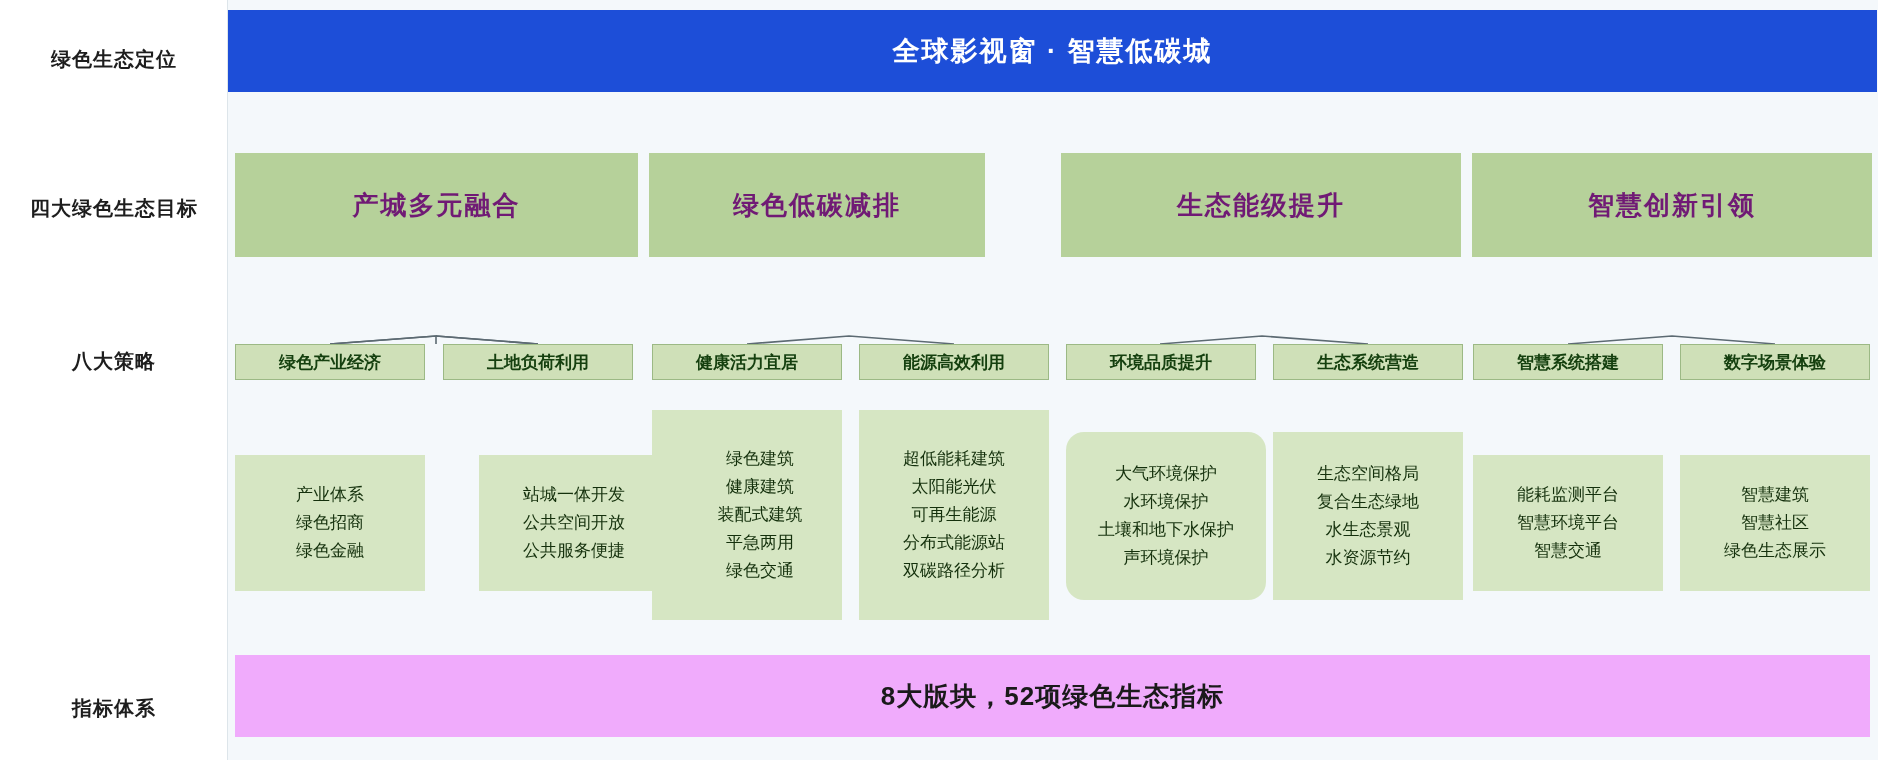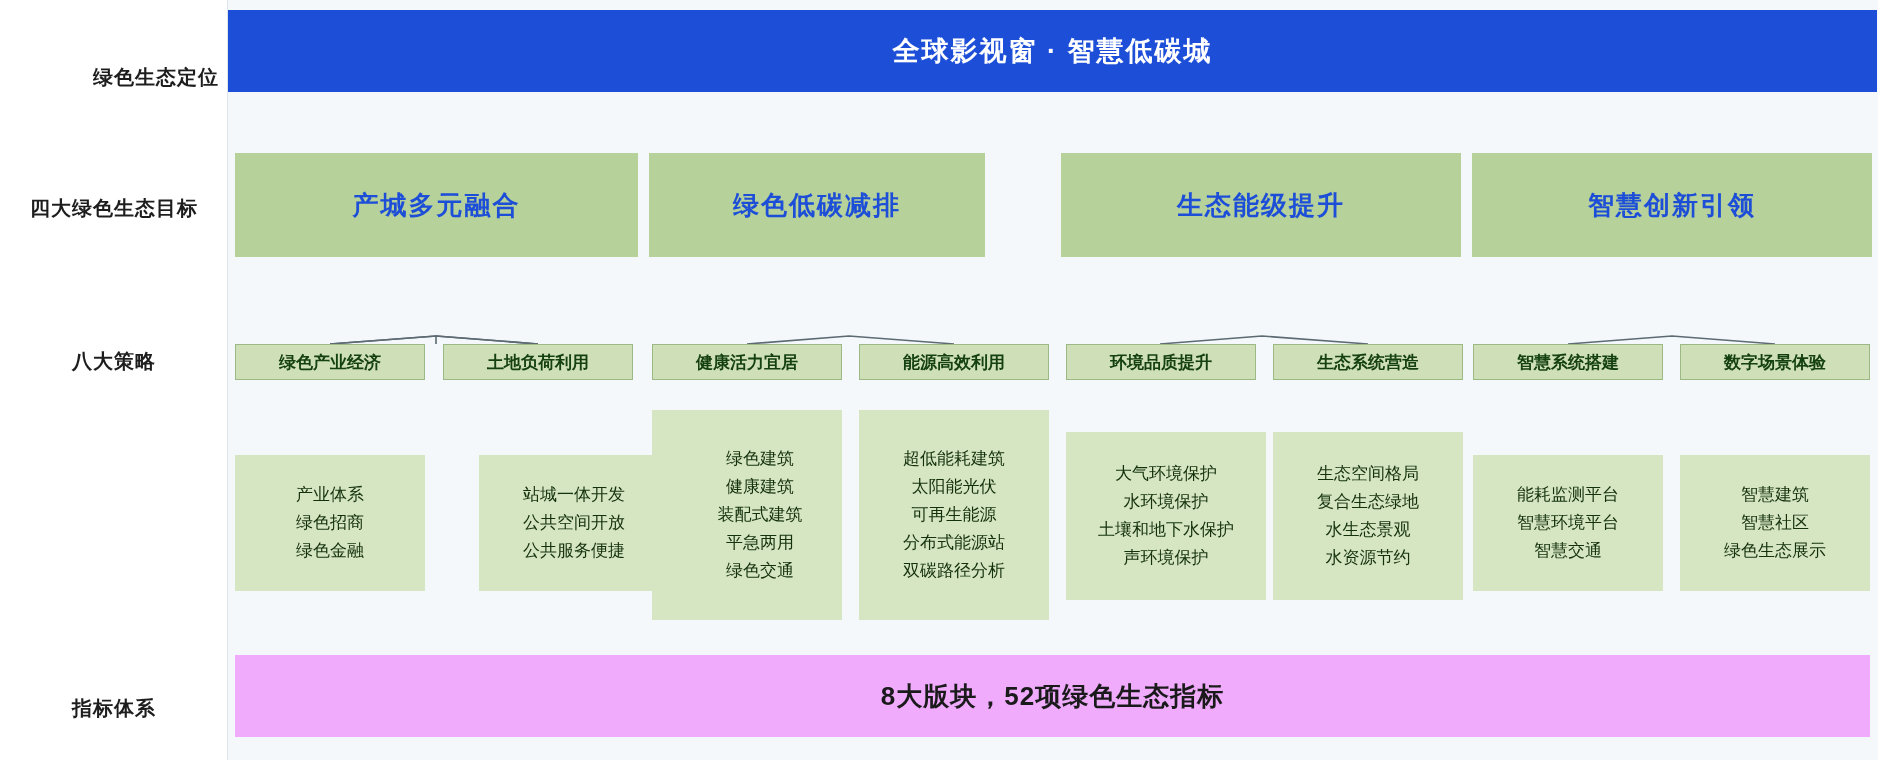--- a/index.html
+++ b/index.html
@@ -34,21 +34,21 @@
   .row-label {
     position: absolute;
     left: 0;
     width: 228px;
     text-align: center;
     font-size: 20px;
     font-weight: bold;
     color: #1d1d1d;
     letter-spacing: 1px;
   }
-  #lbl-position { top: 64px; padding-left: 42px; }
+  #lbl-position { top: 46px; }
   #lbl-goals    { top: 195px; }
   #lbl-strategy { top: 348px; }
   #lbl-index    { top: 695px; }
 
   
   .main {
     position: absolute;
     left: 228px;
     top: 0;
     width: 1650px;
@@ -75,21 +75,21 @@
 
   
   .goal-box {
     position: absolute;
     top: 153px;
     height: 104px;
     background: #b6d19a;
     display: flex;
     align-items: center;
     justify-content: center;
-    color: #1d4ed8;
+    color: #701a75;
     font-size: 26px;
     font-weight: bold;
     letter-spacing: 2px;
   }
   #goal-0 { left: 7px;    width: 403px; }
   #goal-1 { left: 421px;  width: 336px; }
   #goal-2 { left: 833px;  width: 400px; }
   #goal-3 { left: 1244px; width: 400px; }
 
   
@@ -140,21 +140,21 @@
     padding: 10px 6px;
   }
   .detail-box .d-item {
     line-height: 28px;
     white-space: nowrap;
   }
   #det-0 { left: 7px;    top: 455px; width: 190px; height: 136px; }
   #det-1 { left: 215px;  top: 455px; width: 190px; height: 136px; margin-left: 36px; }
   #det-2 { left: 424px;  top: 410px; width: 190px; height: 210px; padding-left: 32px; }
   #det-3 { left: 631px;  top: 410px; width: 190px; height: 210px; }
-  #det-4 { left: 838px;  top: 432px; width: 200px; height: 168px; }
+  #det-4 { left: 838px;  top: 432px; width: 200px; height: 168px; border-radius: 18px; }
   #det-5 { left: 1045px; top: 432px; width: 190px; height: 168px; }
   #det-6 { left: 1245px; top: 455px; width: 190px; height: 136px; }
   #det-7 { left: 1452px; top: 455px; width: 190px; height: 136px; }
 
   
   #index-bar {
     position: absolute;
     left: 7px;
     top: 655px;
     width: 1635px;

